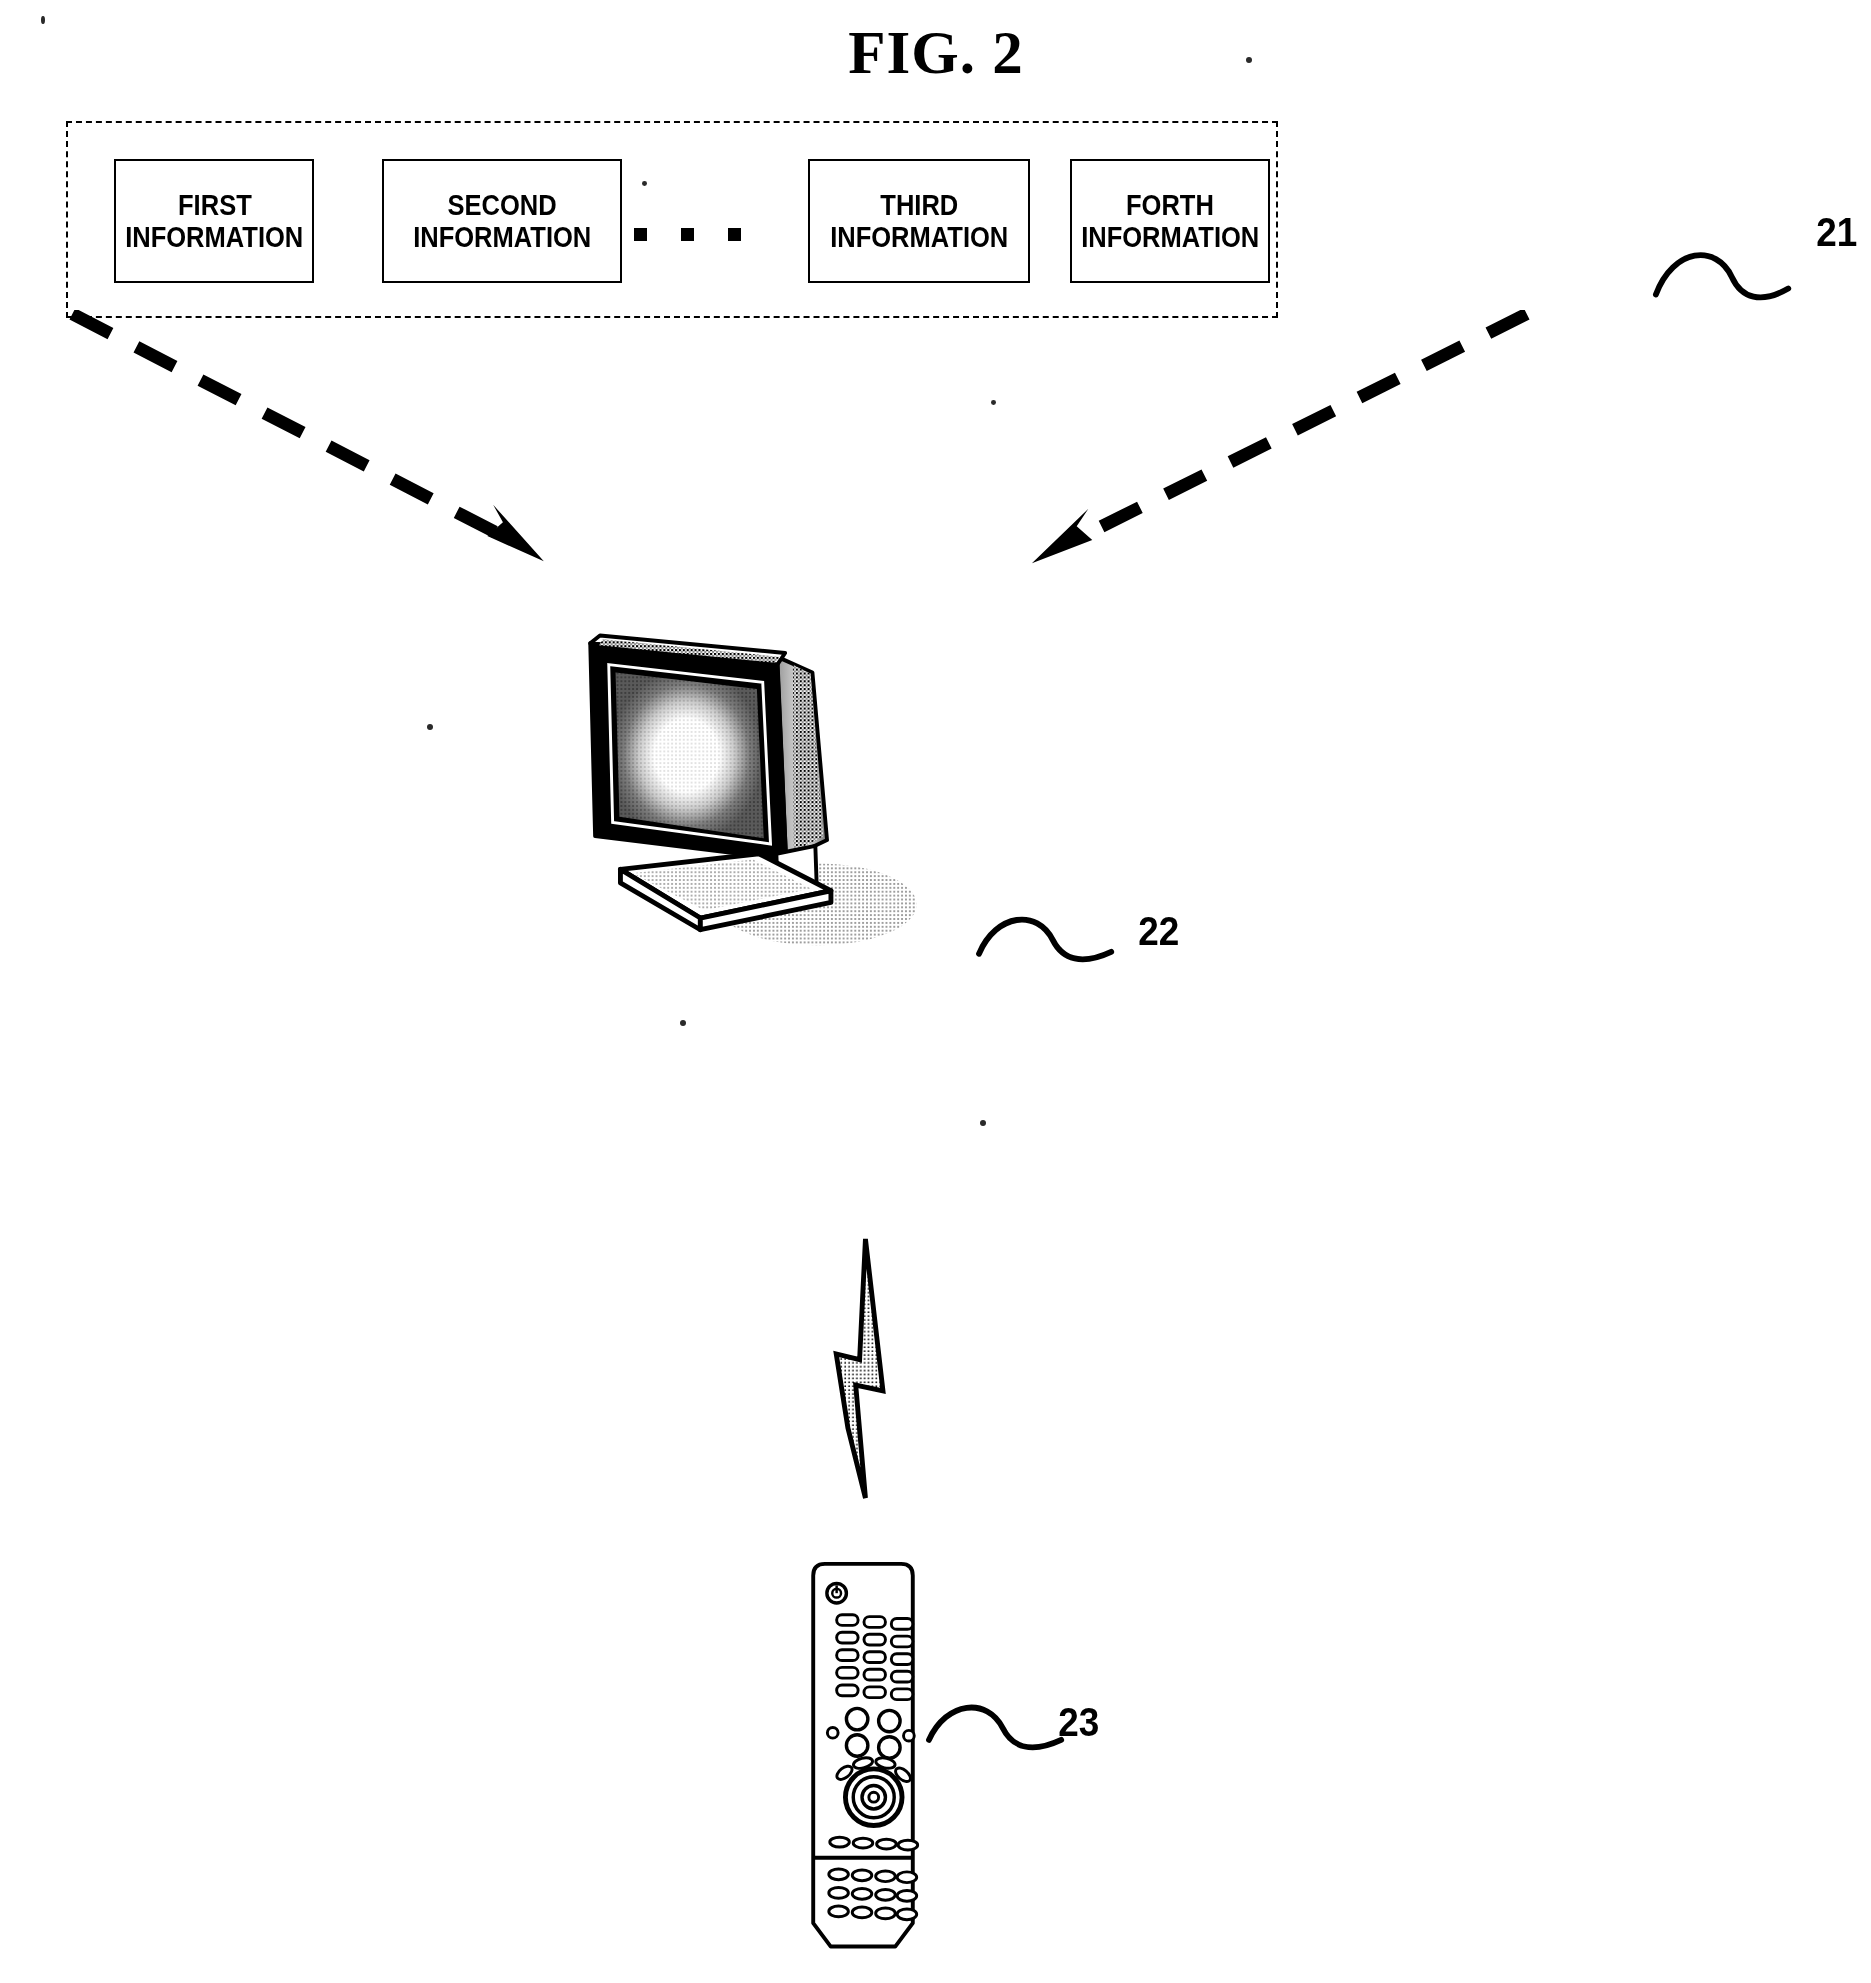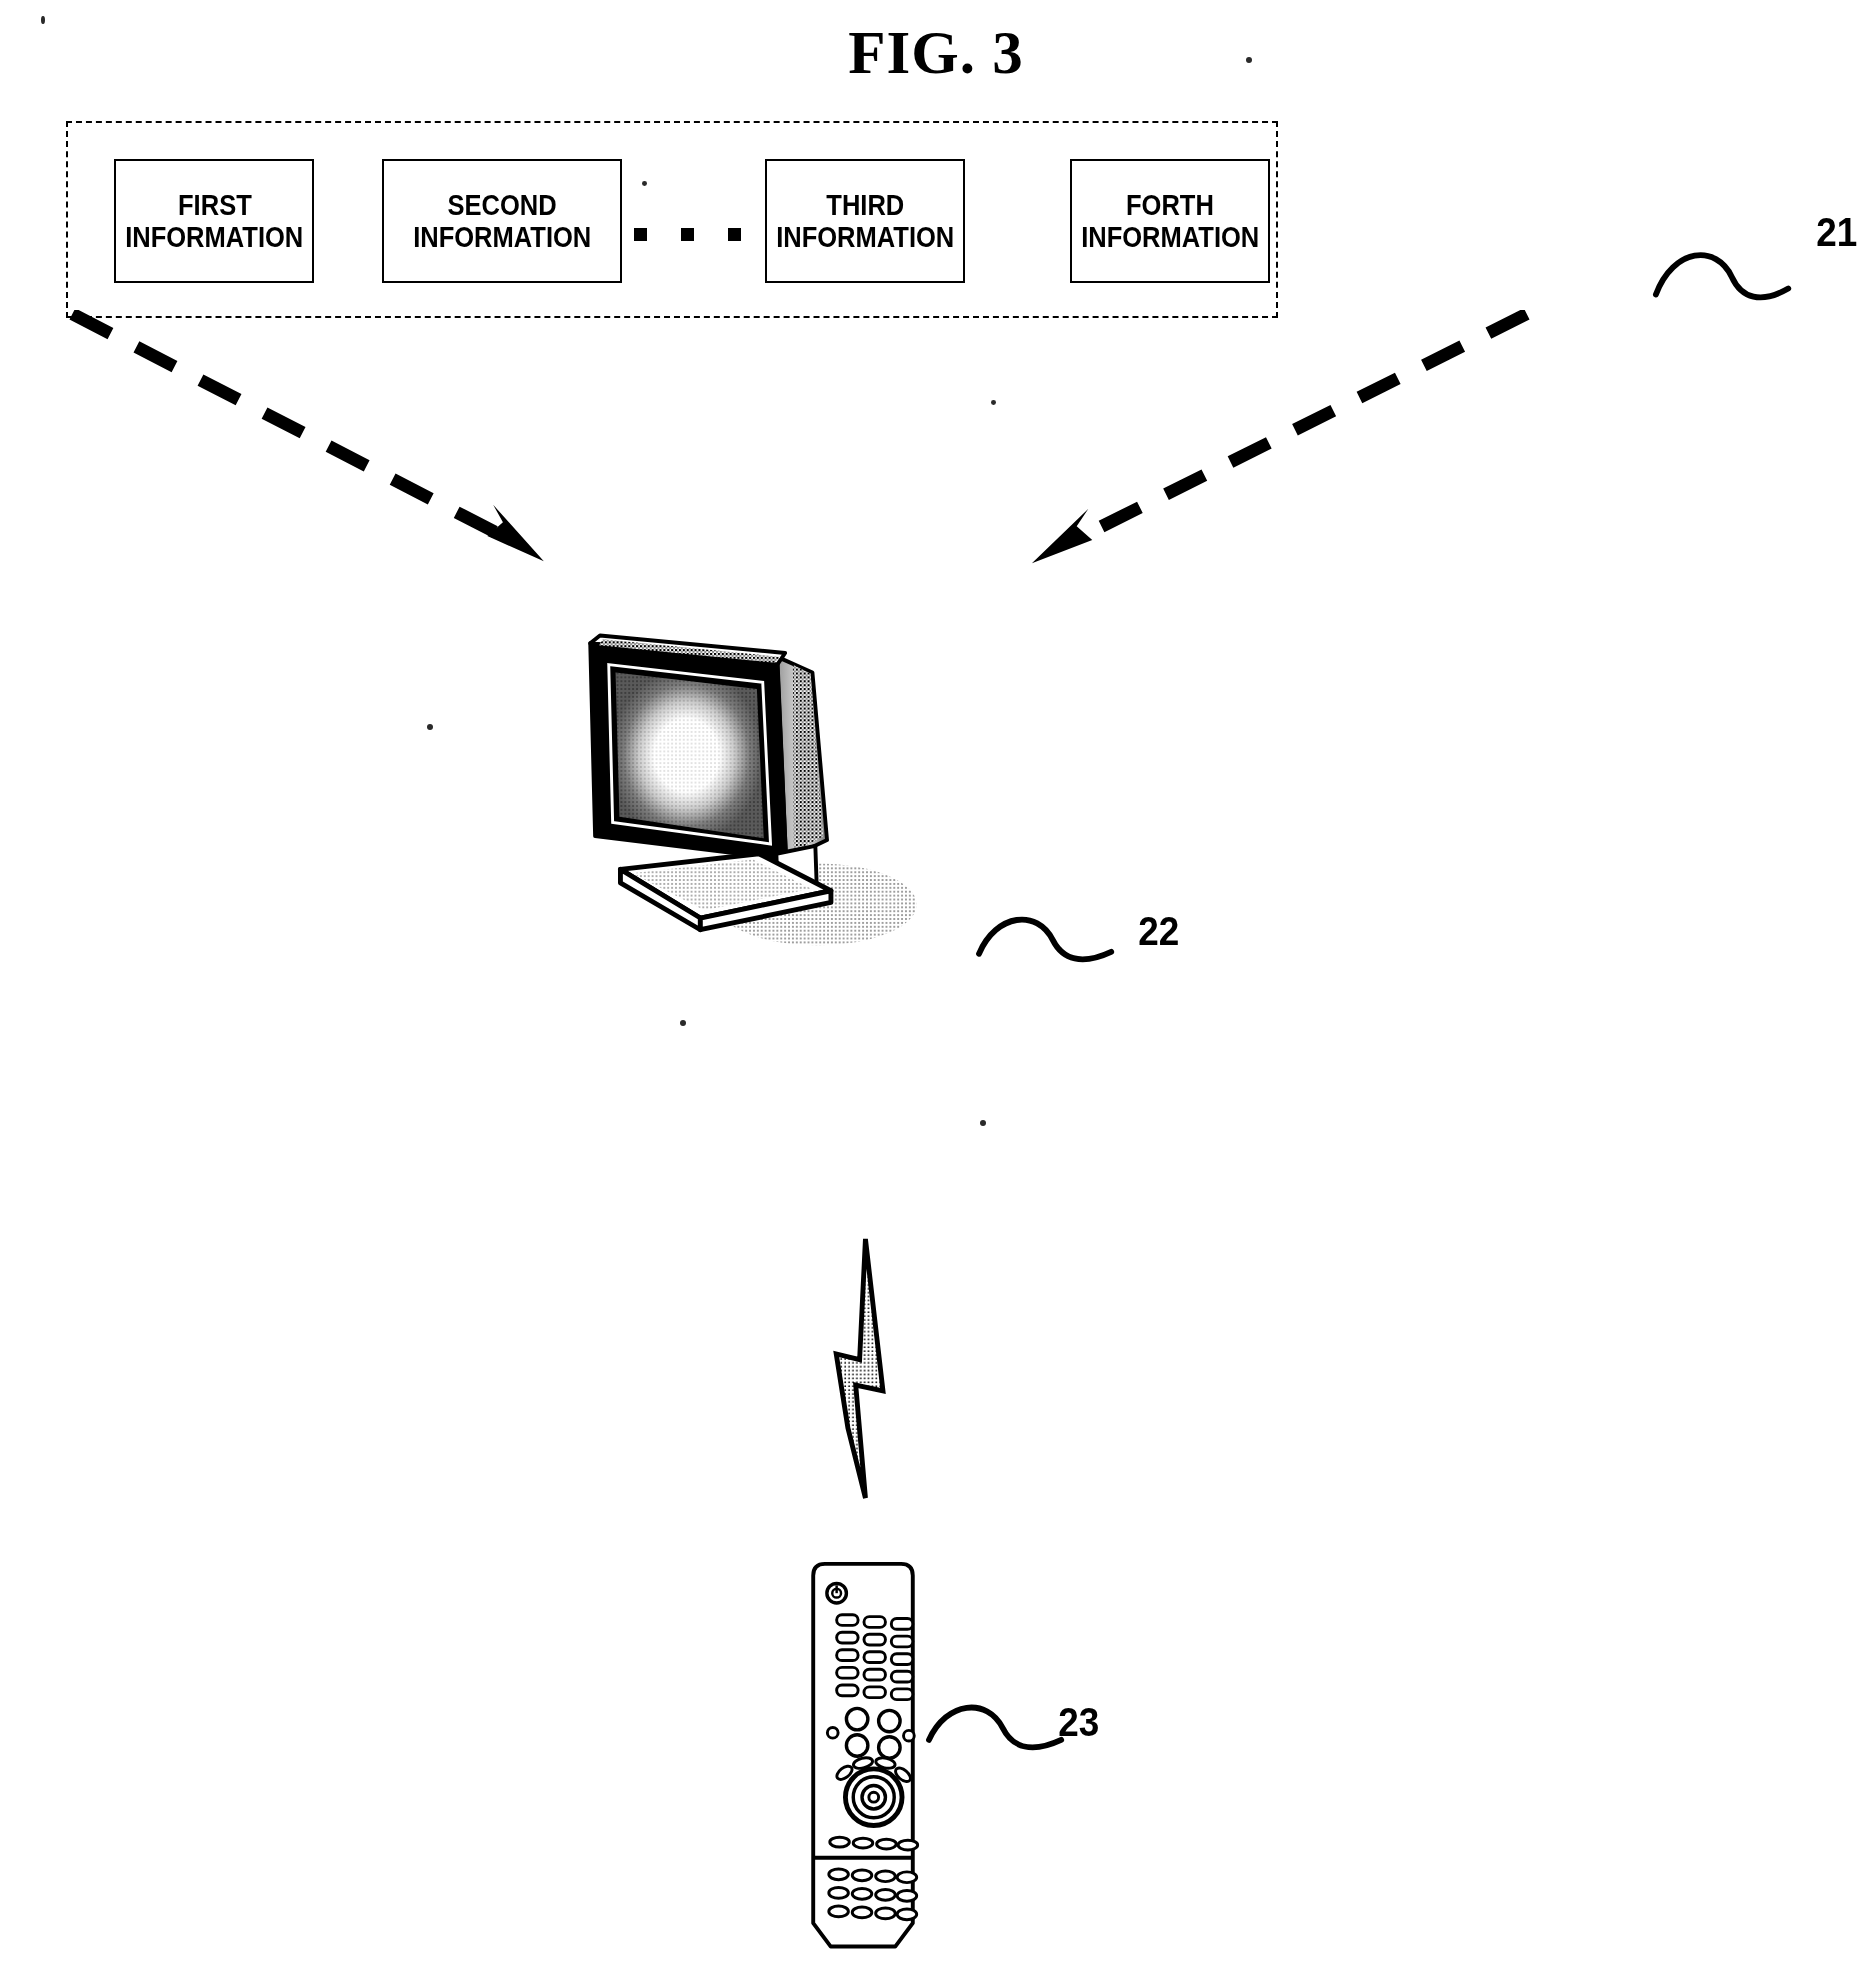--- a/index.html
+++ b/index.html
@@ -64,21 +64,21 @@
     font-weight: bold;
     font-size: 29px;
     line-height: 1.12;
     letter-spacing: 0px;
     transform: scaleX(0.88);
     white-space: nowrap;
   }
 
   #info-box-0 { left: 22.4px;  width: 200px; margin-left: 24px; }
   #info-box-1 { left: 278px; width: 240px; margin-left: 36px; }
-  #info-box-2 { left: 697px; width: 200px; }
+  #info-box-2 { left: 740px; width: 222px; }
   #info-box-3 { left: 982px; width: 200px; margin-left: 20px; }
 
   
   #info-ellipsis {
     position: absolute;
     left: 566px;
     top: 105px;
     width: 107px;
     display: flex;
     justify-content: space-between;
@@ -119,21 +119,21 @@
 
   
   #lightning { position: absolute; left: 805px; top: 1237px; }
 
   
   #remote { position: absolute; left: 780px; top: 1560px; }
 </style>
 </head>
 <body>
 
-<div id="fig-title">FIG. 3</div>
+<div id="fig-title">FIG. 2</div>
 
 <div class="speck" style="left:41px;  top:15.6px;  width:3.9px; height:8.8px;"></div>
 <div class="speck" style="left:1246px; top:57px;  width:5.9px; height:5.9px;"></div>
 <div class="speck" style="left:642px;  top:181px; width:4.9px; height:4.9px;"></div>
 <div class="speck" style="left:991px; top:400px; width:4.9px; height:4.9px;"></div>
 <div class="speck" style="left:427px;  top:724px; width:5.9px; height:5.9px;"></div>
 <div class="speck" style="left:680px;  top:1020px;width:5.9px; height:5.9px;"></div>
 <div class="speck" style="left:980px; top:1120px;width:5.9px; height:5.9px;"></div>
 
 <div id="info-container">

